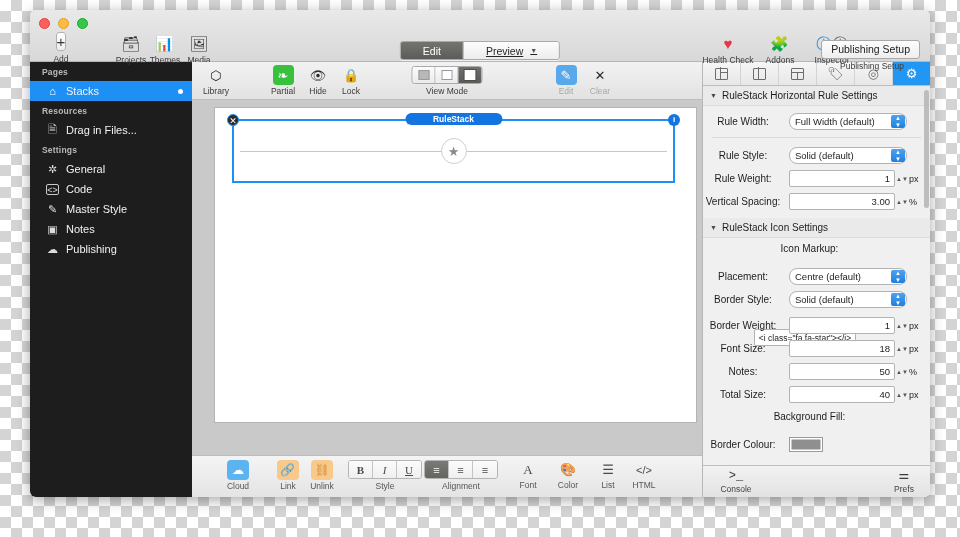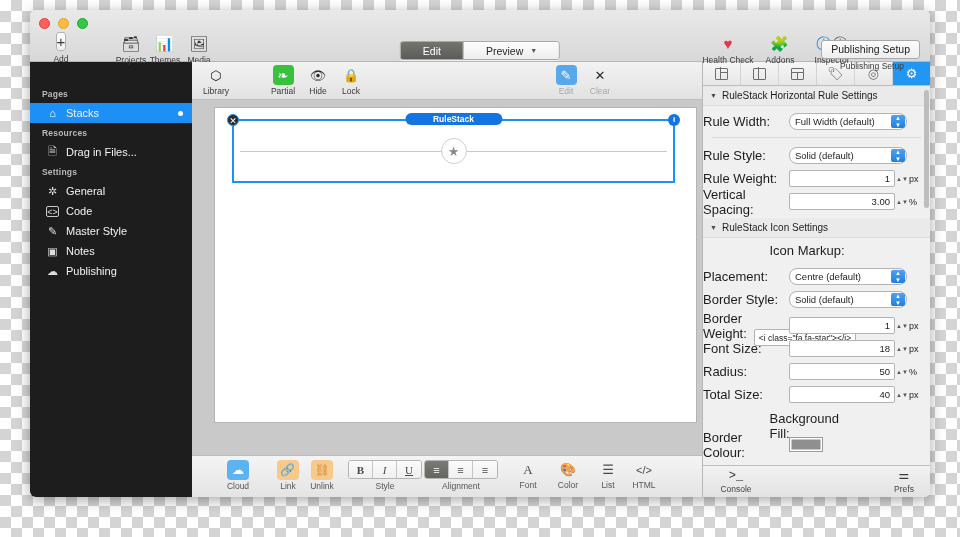--- a/index.html
+++ b/index.html
@@ -57,21 +57,21 @@
     position:absolute; left:50%; transform:translateX(-50%); top:31px;
     display:flex; height:19px;
     border:1px solid #a9a9a9; border-radius:3px; overflow:hidden;
     box-shadow:0 1px 0 rgba(255,255,255,.6);
   }
   .seg {
     font-size:10.5px; padding:0 22px; display:flex; align-items:center;
     background:linear-gradient(180deg,#fdfdfd,#ededed); color:#262626;
     border-right:1px solid #a9a9a9;
   }
-  .seg:last-child{border-right:none;}
+  .seg:last-child{border-right:none;text-decoration:underline;}
   .seg.active{ background:linear-gradient(180deg,#73736f,#5c5c58); color:#fff; }
   .seg .caret{ margin-left:7px; font-size:7px; color:#555; }
 
   .tbitem {
     position:absolute; text-align:center; width:46px;
     font-size:8.5px; color:#3a3a3a;
   }
   .tbitem .glyph { display:block; height:22px; line-height:22px; font-size:15px; }
   .tbitem .lbl { display:block; line-height:10px; }
 
@@ -90,21 +90,21 @@
   }
   .pubcap{ position:absolute; right:10px; top:51px; width:96px; text-align:center;
            font-size:8.5px;color:#3a3a3a;}
 
   
   .body { flex:1; display:flex; min-height:0; }
 
   
   .sidebar {
     width:162px; flex:0 0 162px; background:#1d1d1d; color:#e8e8e8;
-    padding-top:22px;
+    padding-top:0;
   }
   .side-head {
     font-size:8.5px; font-weight:bold; color:#b9b9b9;
     padding:5px 0 4px 12px; letter-spacing:.2px;
   }
   .side-row {
     display:flex; align-items:center; gap:7px;
     height:20px; padding:0 10px 0 16px; font-size:11px; color:#f2f2f2;
     position:relative;
   }
@@ -238,22 +238,22 @@
     display:flex; align-items:center; gap:5px;
     font-size:10px; color:#1d1d1d; padding:4px 0 4px 7px;
     background:#eaeaea; border-bottom:1px solid #dcdcdc;
   }
   .ihead .tri{ font-size:7px; color:#4a4a4a; }
   .irow{
     display:flex; align-items:center; height:21px; margin:0 0 2px 0;
     padding-right:8px;
   }
   .irow .lab{
-    width:86px; flex:0 0 86px; text-align:left; padding-right:6px;
-    font-size:13px; color:#1d1d1d;
+    width:86px; flex:0 0 86px; text-align:center; padding-right:6px;
+    font-size:10px; color:#1d1d1d;
   }
   .ctl{ flex:1; display:flex; align-items:center; min-width:0; }
   .popup{
     flex:1; height:17px; background:#fff; border:1px solid #b3b3b3;
     border-radius:8px; display:flex; align-items:center;
     padding-left:5px; font-size:9.5px; color:#1d1d1d; position:relative;
     min-width:0;
   }
   .popup .arrows{
     position:absolute; right:1px; top:1px; bottom:1px; width:14px;
@@ -403,20 +403,34 @@
         </div>
         <div class="ctool" style="left:104px;">
           <div class="sq">👁</div>
           <span>Hide</span>
         </div>
         <div class="ctool" style="left:137px;">
           <div class="sq">🔒</div>
           <span>Lock</span>
         </div>
 
+        <div class="viewmode">
+          <div class="vmseg">
+            <div>
+                <span class="vm-i"></span>
+              </div>
+            <div>
+                <span class="vm-i out"></span>
+              </div>
+            <div class="on">
+                <span class="vm-i sel"></span>
+              </div>
+          </div>
+          <div class="vmlabel">View Mode</div>
+        </div>
 
         <div class="ctool dim" style="left:352px;">
           <div class="sq blue">✎</div>
           <span>Edit</span>
         </div>
         <div class="ctool dim" style="left:386px;">
           <div class="sq" style="color:#2b2b2b;">✕</div>
           <span>Clear</span>
         </div>
       </div>
@@ -620,21 +634,21 @@
           <div class="ctl">
             <div class="txtfield">
                 <span>18</span>
               </div>
             <span class="stepper">▲▼</span>
             <span class="unit">px</span>
           </div>
         </div>
 
         <div class="irow">
-          <div class="lab">Radius:</div>
+          <div class="lab">Notes:</div>
           <div class="ctl">
             <div class="txtfield">
                 <span>50</span>
               </div>
             <span class="stepper">▲▼</span>
             <span class="unit">%</span>
           </div>
         </div>
 
         <div class="irow">

